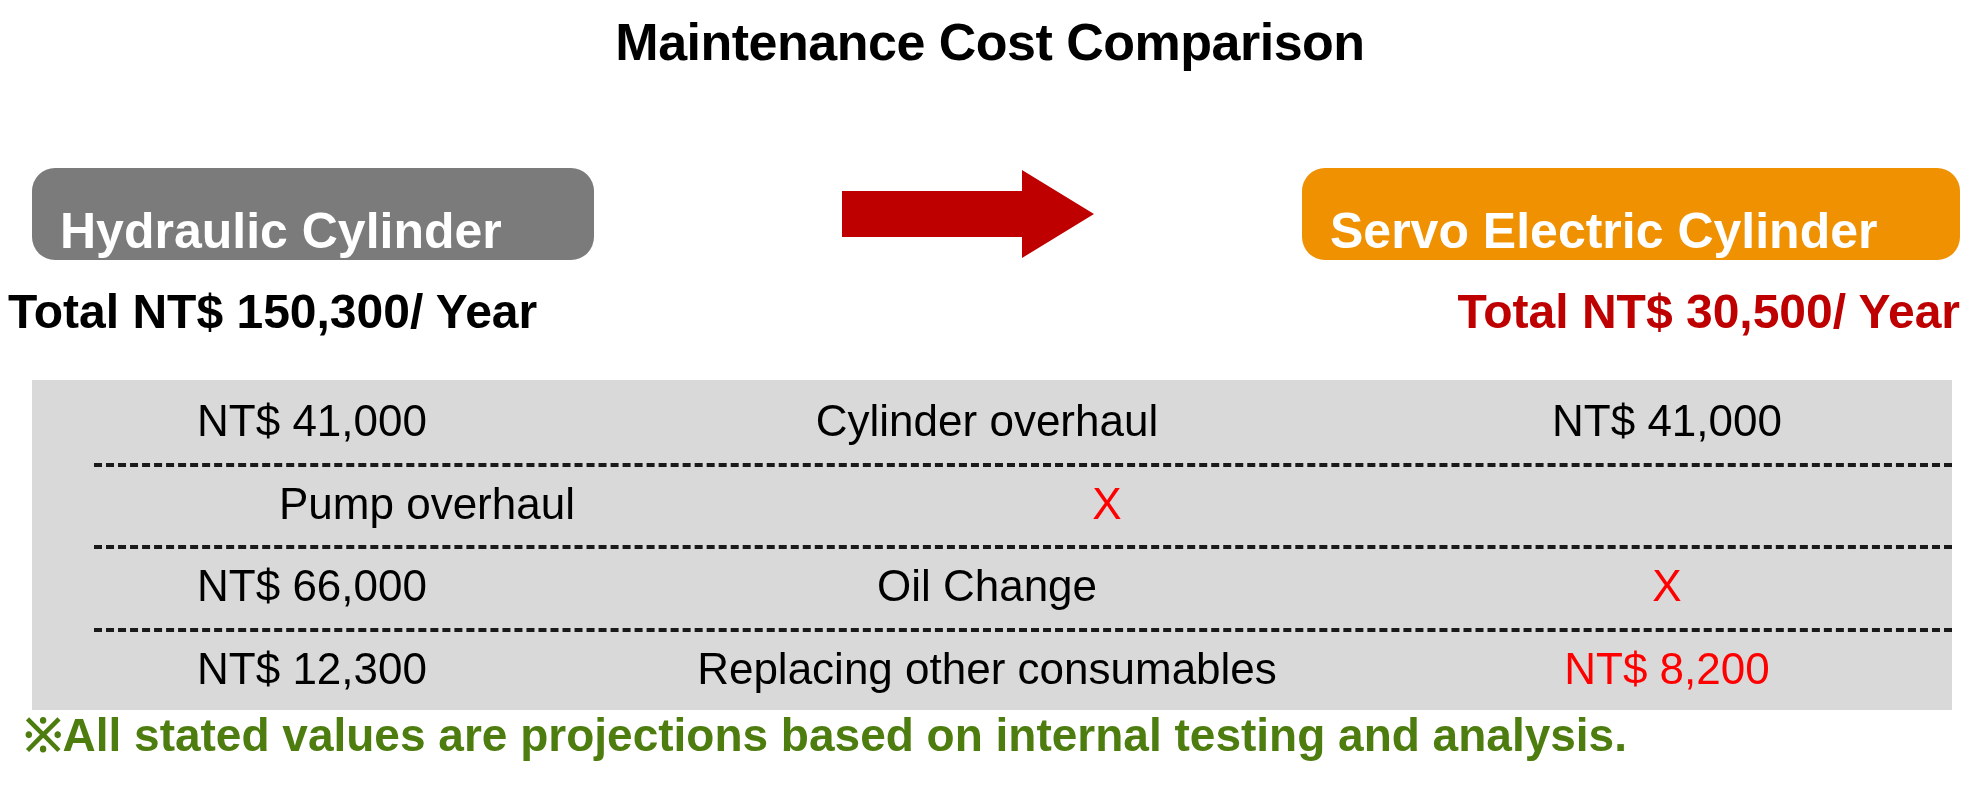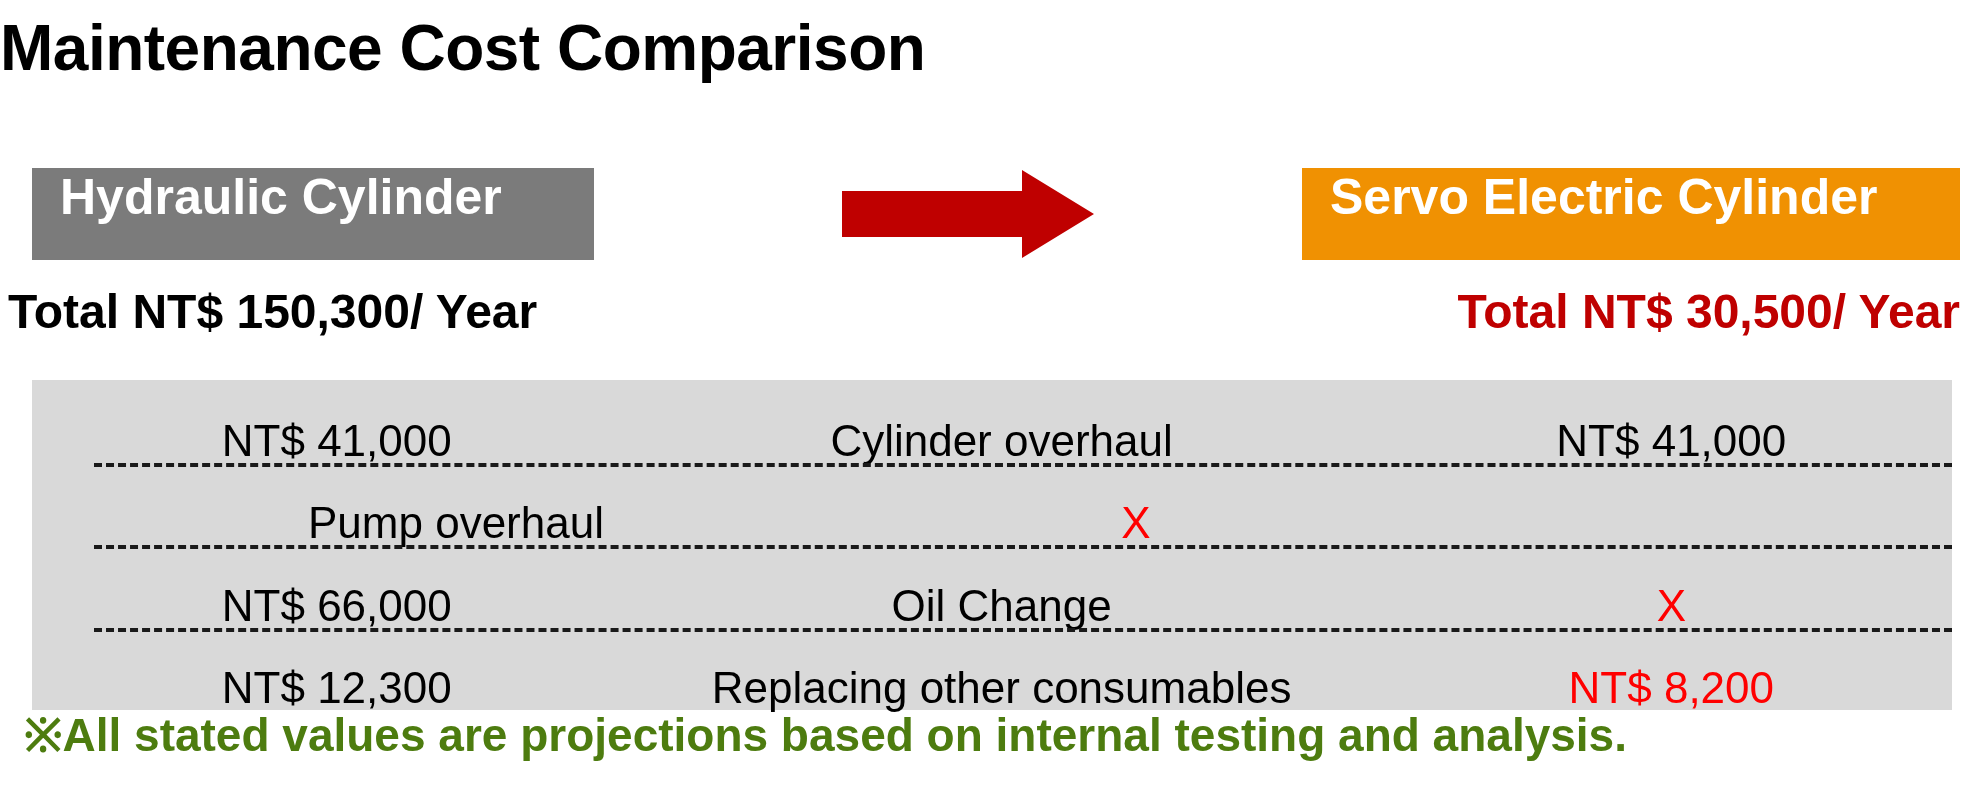--- a/index.html
+++ b/index.html
@@ -21,38 +21,39 @@
     height: 808px;
     background: #ffffff;
   }
 
   
   .page-title {
     position: absolute;
     left: 0;
     top: 16px;
     width: 1980px;
-    text-align: left;
-    font-size: 64px;
+    text-align: center;
+    font-size: 52px;
     font-weight: bold;
     color: #000000;
     letter-spacing: -0.5px;
     line-height: 1.0;
     white-space: nowrap;
   }
 
   
   .badge {
     position: absolute;
     display: flex;
-    align-items: flex-start;
+    align-items: flex-end;
     font-size: 50px;
     font-weight: bold;
     color: #ffffff;
     white-space: nowrap;
+    border-radius: 23px;
   }
   .badge-left {
     left: 32px;
     top: 168px;
     width: 562px;
     height: 92px;
     background: #7b7b7b;
     padding-left: 28px;
     box-sizing: border-box;
   }
@@ -99,25 +100,24 @@
     position: absolute;
     left: 32px;
     top: 380px;
     width: 1920px;
     height: 330px;
     background: #d9d9d9;
     box-sizing: border-box;
   }
   .cost-row {
     display: flex;
-    align-items: flex-end;
+    align-items: center;
     height: 82.5px;
     box-sizing: border-box;
     position: relative;
-    padding-left: 29px;
   }
   .cost-row + .cost-row::before {
     content: "";
     position: absolute;
     left: 62px;
     right: 0;
     top: 0;
     height: 0;
     border-top: 4px dashed #1a1a1a;
   }

